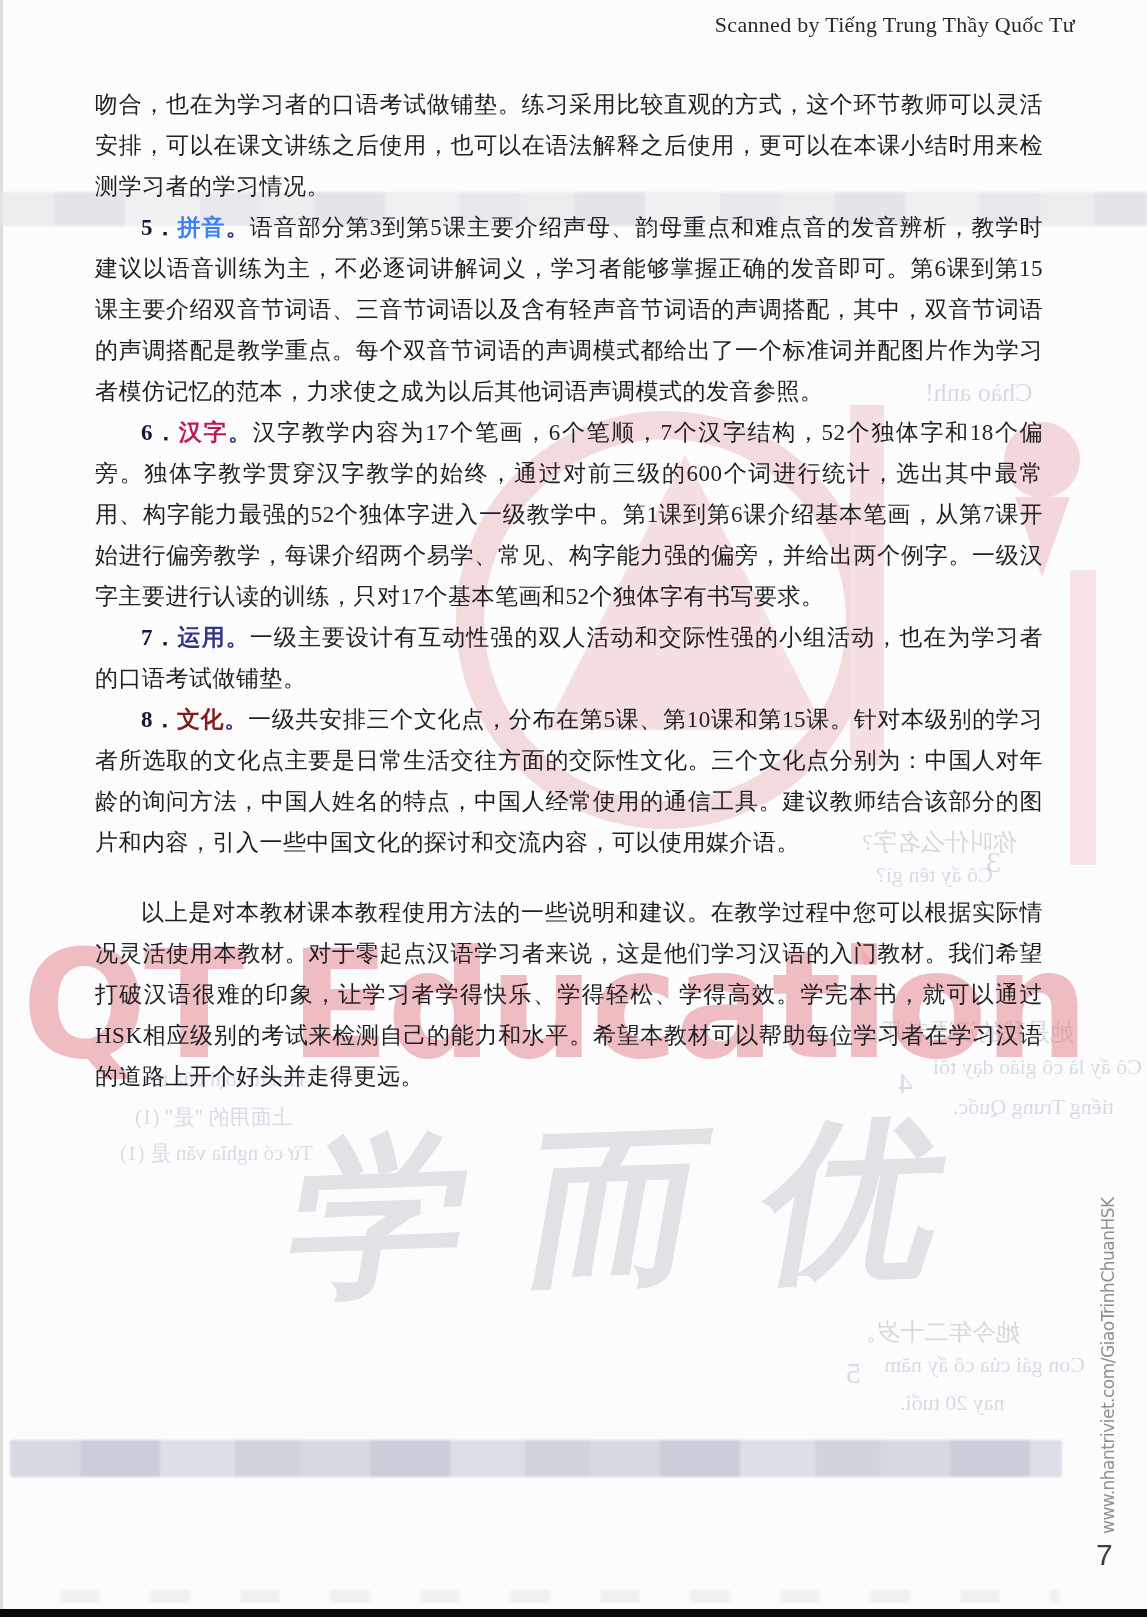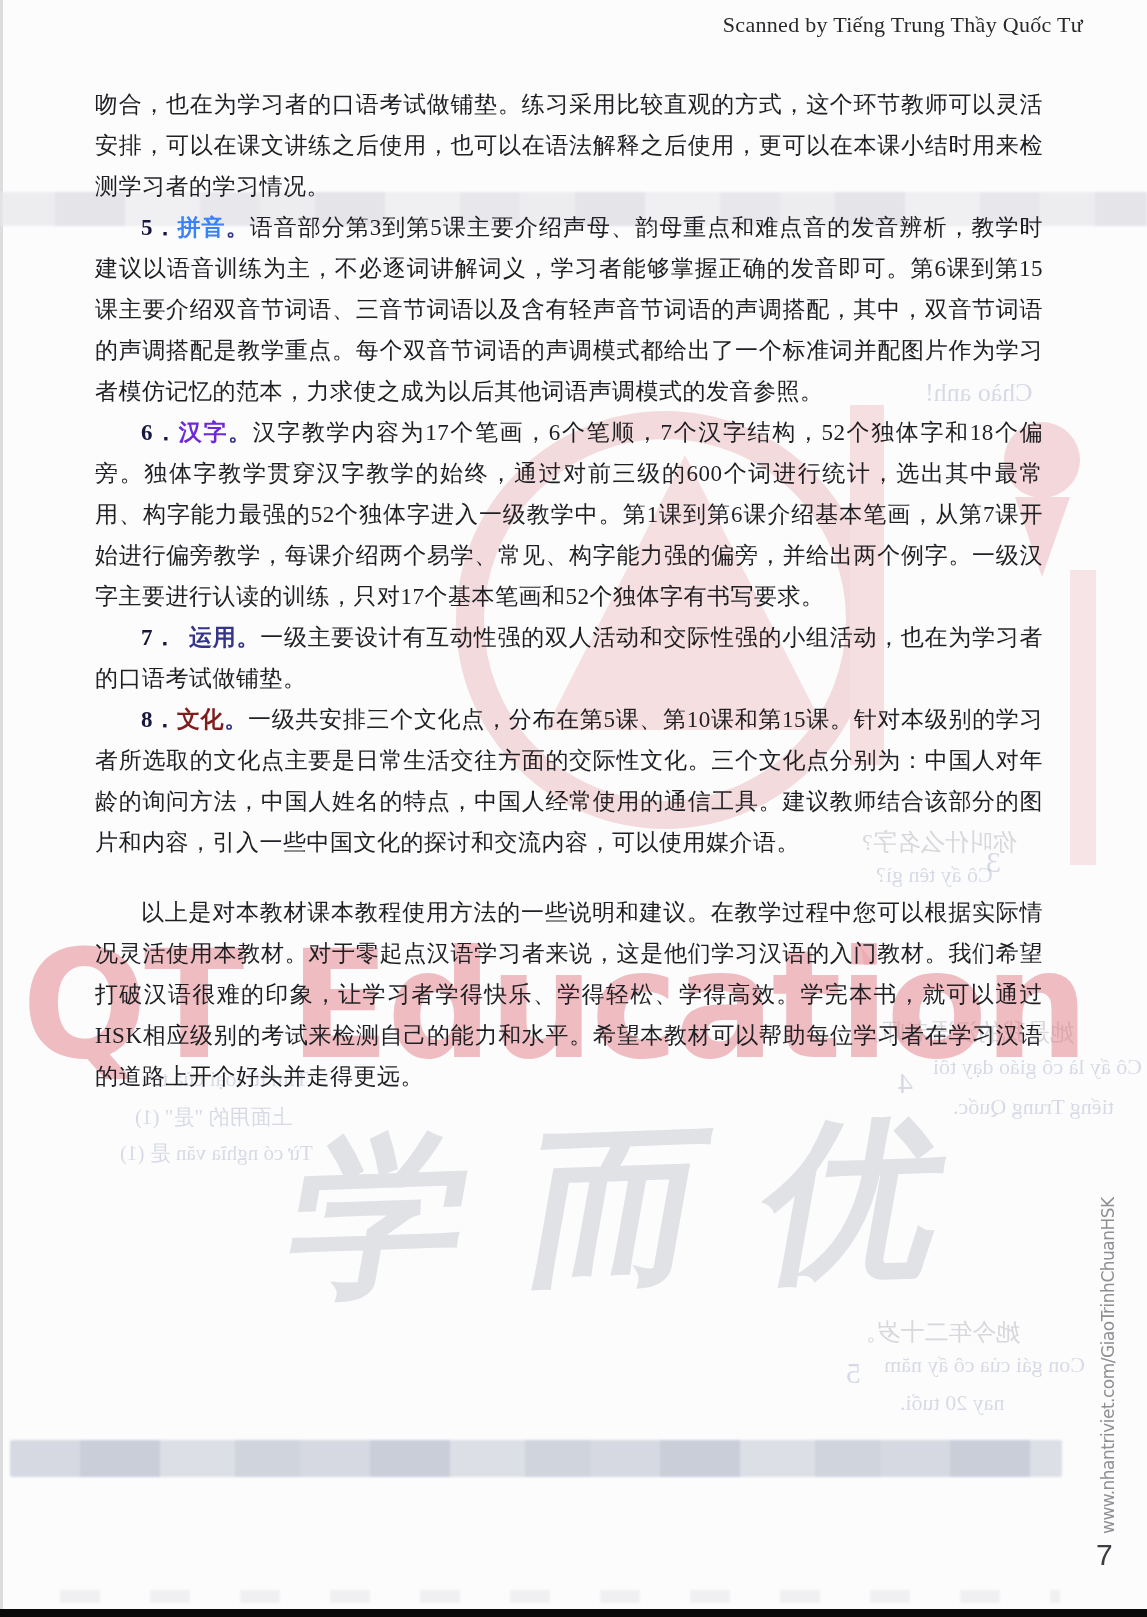--- a/index.html
+++ b/index.html
@@ -37,21 +37,21 @@
     color:rgba(225,120,128,0.48);
   }
   .wm-callig{
     position:absolute;left:295px;top:1090px;white-space:nowrap;
     font-family:"DejaVu Sans",sans-serif;font-size:175px;font-weight:bold;
     letter-spacing:60px;color:rgba(168,171,184,0.32);
     transform:skewX(-12deg) rotate(-2deg);
   }
   
   .scan-credit{
-    position:absolute;left:0;right:64px;top:12px;text-align:right;
+    position:absolute;left:0;right:72px;top:12px;text-align:right;
     font-size:22px;color:#29292c;letter-spacing:.3px;
   }
   .main-text{
     position:absolute;left:95px;top:84px;width:948px;
     font-size:23px;line-height:41px;letter-spacing:.5px;
     color:#1f1f23;text-align:justify;
   }
   .main-text p{margin:0;text-indent:2em;}
   .main-text p.no-indent{text-indent:0;}
   .main-text p.closing{margin-top:29px;}
@@ -111,23 +111,23 @@
 <div class="wm-brand" style="color: rgba(225, 120, 128, 0.48);">QT Education</div>
 <div class="wm-callig">学而优</div>
 
 <div class="scan-credit">Scanned by Tiếng Trung Thầy Quốc Tư</div>
 
 <div class="main-text">
   <p class="no-indent">吻合，也在为学习者的口语考试做铺垫。练习采用比较直观的方式，这个环节教师可以灵活安排，可以在课文讲练之后使用，也可以在语法解释之后使用，更可以在本课小结时用来检测学习者的学习情况。</p>
 
   <p><span class="pnum">5．</span><span class="term" style="color: #3b82f6;">拼音</span><span class="term" style="color: rgb(52, 52, 138);">。</span><span>语音部分第3到第5课主要介绍声母、韵母重点和难点音的发音辨析，教学时建议以语音训练为主，不必逐词讲解词义，学习者能够掌握正确的发音即可。第6课到第15课主要介绍双音节词语、三音节词语以及含有轻声音节词语的声调搭配，其中，双音节词语的声调搭配是教学重点。每个双音节词语的声调模式都给出了一个标准词并配图片作为学习者模仿记忆的范本，力求使之成为以后其他词语声调模式的发音参照。</span></p>
 
-  <p><span class="pnum">6．</span><span class="term" style="color: #6d28d9;">汉字</span><span class="term" style="color: rgb(52, 52, 138);">。</span><span>汉字教学内容为17个笔画，6个笔顺，7个汉字结构，52个独体字和18个偏旁。独体字教学贯穿汉字教学的始终，通过对前三级的600个词进行统计，选出其中最常用、构字能力最强的52个独体字进入一级教学中。第1课到第6课介绍基本笔画，从第7课开始进行偏旁教学，每课介绍两个易学、常见、构字能力强的偏旁，并给出两个例字。一级汉字主要进行认读的训练，只对17个基本笔画和52个独体字有书写要求。</span></p>
+  <p><span class="pnum">6．</span><span class="term" style="color: #be185d;">汉字</span><span class="term" style="color: rgb(52, 52, 138);">。</span><span>汉字教学内容为17个笔画，6个笔顺，7个汉字结构，52个独体字和18个偏旁。独体字教学贯穿汉字教学的始终，通过对前三级的600个词进行统计，选出其中最常用、构字能力最强的52个独体字进入一级教学中。第1课到第6课介绍基本笔画，从第7课开始进行偏旁教学，每课介绍两个易学、常见、构字能力强的偏旁，并给出两个例字。一级汉字主要进行认读的训练，只对17个基本笔画和52个独体字有书写要求。</span></p>
 
-  <p><span class="pnum">7．</span><span class="term" style="color: rgb(52, 52, 138); margin-left: 12px;">运用</span><span class="term" style="color: rgb(52, 52, 138);">。</span><span>一级主要设计有互动性强的双人活动和交际性强的小组活动，也在为学习者的口语考试做铺垫。</span></p>
+  <p><span class="pnum">7．</span><span class="term" style="color: rgb(52, 52, 138);">运用</span><span class="term" style="color: rgb(52, 52, 138);">。</span><span>一级主要设计有互动性强的双人活动和交际性强的小组活动，也在为学习者的口语考试做铺垫。</span></p>
 
   <p><span class="pnum">8．</span><span class="term" style="color: #7f1d1d;">文化</span><span class="term" style="color: rgb(52, 52, 138);">。</span><span>一级共安排三个文化点，分布在第5课、第10课和第15课。针对本级别的学习者所选取的文化点主要是日常生活交往方面的交际性文化。三个文化点分别为：中国人对年龄的询问方法，中国人姓名的特点，中国人经常使用的通信工具。建议教师结合该部分的图片和内容，引入一些中国文化的探讨和交流内容，可以使用媒介语。</span></p>
 
   <p class="closing">以上是对本教材课本教程使用方法的一些说明和建议。在教学过程中您可以根据实际情况灵活使用本教材。对于零起点汉语学习者来说，这是他们学习汉语的入门教材。我们希望打破汉语很难的印象，让学习者学得快乐、学得轻松、学得高效。学完本书，就可以通过HSK相应级别的考试来检测自己的能力和水平。希望本教材可以帮助每位学习者在学习汉语的道路上开个好头并走得更远。</p>
 </div>
 
 <div class="side-url">www.nhantriviet.com/GiaoTrinhChuanHSK</div>
 <div class="page-num">7</div>
 <div class="bottom-strip"></div>
 <div class="edge-left"></div>

